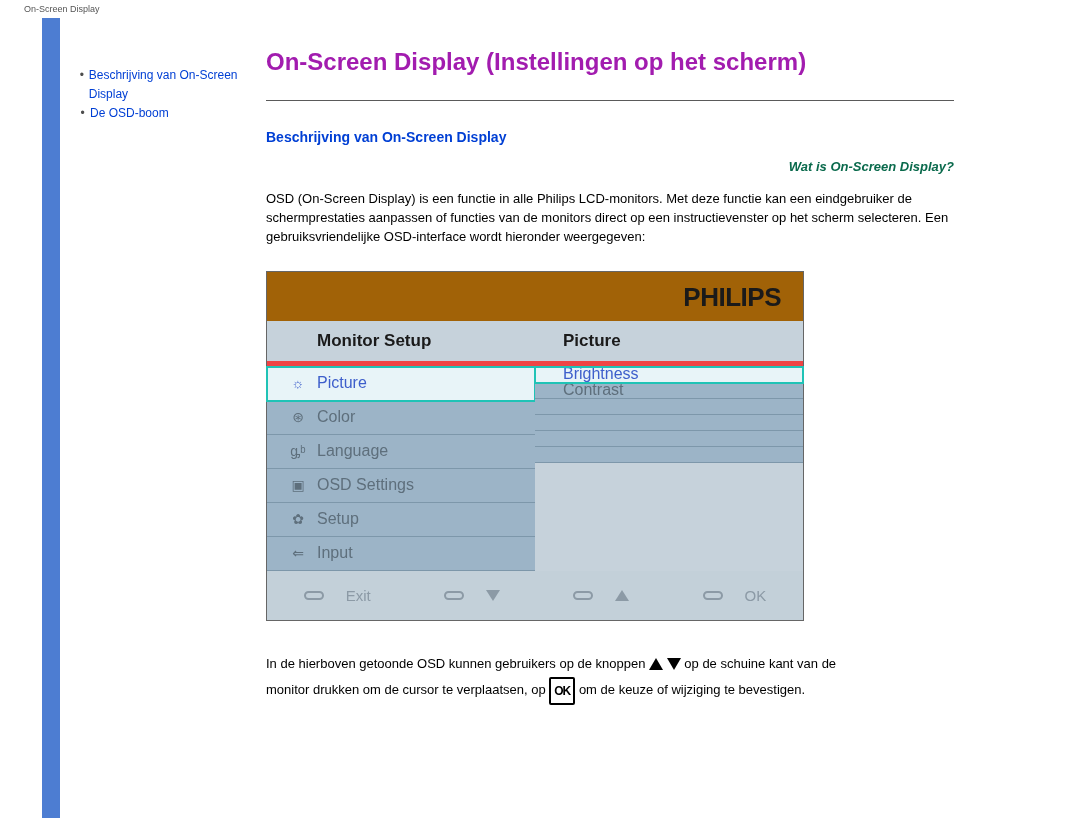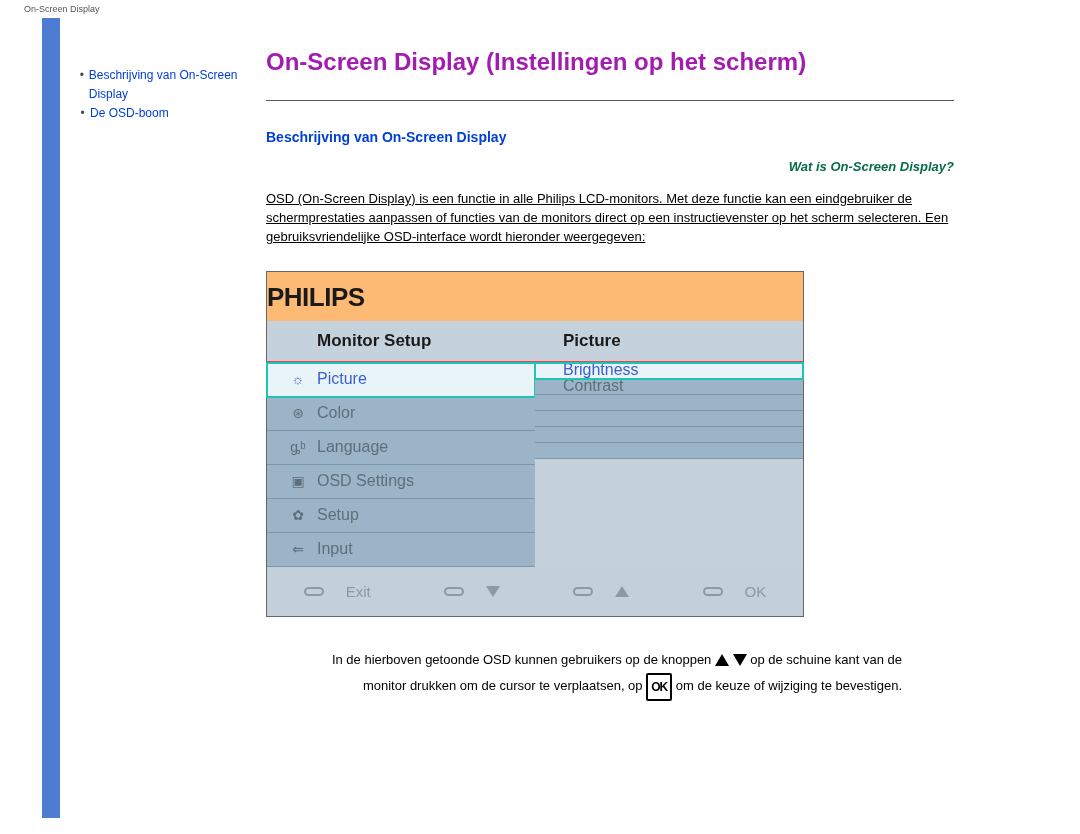--- a/index.html
+++ b/index.html
@@ -9,41 +9,41 @@
   .leftbar { width: 18px; min-height: 800px; background: #4d7dd2; margin-right: 18px; }
   .sidebar { width: 176px; padding-top: 48px; font-size: 12px; line-height: 1.6; }
   .sidebar-item { display:flex; }
   .sidebar-item .bullet { color:#4d4d4d; width:12px; text-align:center; padding-right:3px;}
   .sidebar-item a { color: #003fd4; text-decoration: none; }
   .content { flex:1; padding: 30px 60px 0 12px; max-width: 760px; }
   .page-title { color: #a21caf; font-size: 24px; font-weight: bold; margin-bottom: 24px; }
   hr.rule { border:none; border-top:1px solid #5a5a5a; margin-bottom:28px; }
   .section-heading { color:#003fd4; font-weight:bold; font-size:14px; margin-bottom:14px; }
   .subheading { color:#0a6a4c; font-style:italic; font-weight:bold; font-size:13px; margin-bottom:16px;text-align:right; }
-  .body-text { font-size:13px; line-height:1.45; margin-bottom:24px;text-decoration:underline; }
+  .body-text { font-size:13px; line-height:1.45; margin-bottom:24px; }
   .osd-box { width:538px; border:1px solid #666; margin-bottom:30px; background:#c6d2db; }
-  .osd-brand { background:#fdba74; text-align:left; padding:10px 22px 8px 0; }
+  .osd-brand { background:#a16207; text-align:right; padding:10px 22px 8px 0; }
   .osd-brand-text { font-family: "Trebuchet MS", Arial, sans-serif; font-weight:bold; font-size:26px; letter-spacing: -0.5px; color:#1a1a1a; }
   .osd-columns { display:flex; }
   .osd-col { width:50%; }
-  .osd-col-header { color:#1a1a1a; font-weight:bold; font-size:17px; padding:10px 0 10px 50px; border-bottom:2px solid #ef4444; }
+  .osd-col-header { color:#1a1a1a; font-weight:bold; font-size:17px; padding:10px 0 10px 50px; border-bottom:6px solid #ef4444; }
   .osd-col-right .osd-col-header { padding-left: 28px; }
   .osd-menu-row { display:flex; align-items:center; height:34px; border-bottom:1px solid #7d97aa; padding-left:18px; color:#5e6f7c; font-size:16px; background:#9cb4c7; }
   .osd-menu-row.selected { background:#e8f4f8; color:#3d5ecb; outline:2px solid #20c3b6; outline-offset:-1px;}
   .osd-menu-icon { width:26px; text-align:center; font-size:14px; color:#5e6f7c; margin-right:6px;}
   .osd-menu-row.selected .osd-menu-icon { color:#3d5ecb; }
   .osd-right-row { display:flex; align-items:center; height:16px; border-bottom:1px solid #7d97aa; padding-left:28px; color:#5e6f7c; font-size:16px; background:#9cb4c7; }
   .osd-right-row.selected { background:#e8f4f8; color:#3d5ecb; outline:2px solid #20c3b6; outline-offset:-1px;}
   .osd-footer { display:flex; justify-content: space-around; align-items:center; padding:16px 0; background:#c3d0d9; color:#8c9aa6; font-size:15px; }
   .osd-footer-item { display:flex; align-items:center; gap:22px; }
   .pill { width:20px; height:9px; border:2px solid #8c9aa6; border-radius:6px; display:inline-block; }
   .tri-down { width:0;height:0;border-left:7px solid transparent;border-right:7px solid transparent;border-top:11px solid #8c9aa6; display:inline-block;}
   .tri-up { width:0;height:0;border-left:7px solid transparent;border-right:7px solid transparent;border-bottom:11px solid #8c9aa6; display:inline-block;}
   .instruction-line { color:#c2340c; font-style:italic; font-weight:bold; font-size:13px; margin:10px 0 20px 36px; }
-  .para2 { font-size:13px; line-height:2.0; margin-left:36px; max-width:600px;text-align:right; }
+  .para2 { font-size:13px; line-height:2.0; max-width:600px; }
   .para2 .tri-up-s { width:0;height:0;border-left:7px solid transparent;border-right:7px solid transparent;border-bottom:12px solid #000; display:inline-block; vertical-align:middle;}
   .para2 .tri-down-s { width:0;height:0;border-left:7px solid transparent;border-right:7px solid transparent;border-top:12px solid #000; display:inline-block; vertical-align:middle;}
   .ok-box { display:inline-block; border:2px solid #000; border-radius:2px; font-weight:bold; font-size:12px; padding:0 3px; vertical-align:middle; letter-spacing:-1px;}
 </style>
 </head>
 <body>
 
 <div class="page-header">On-Screen Display</div>
 
 <div class="main-wrap">

